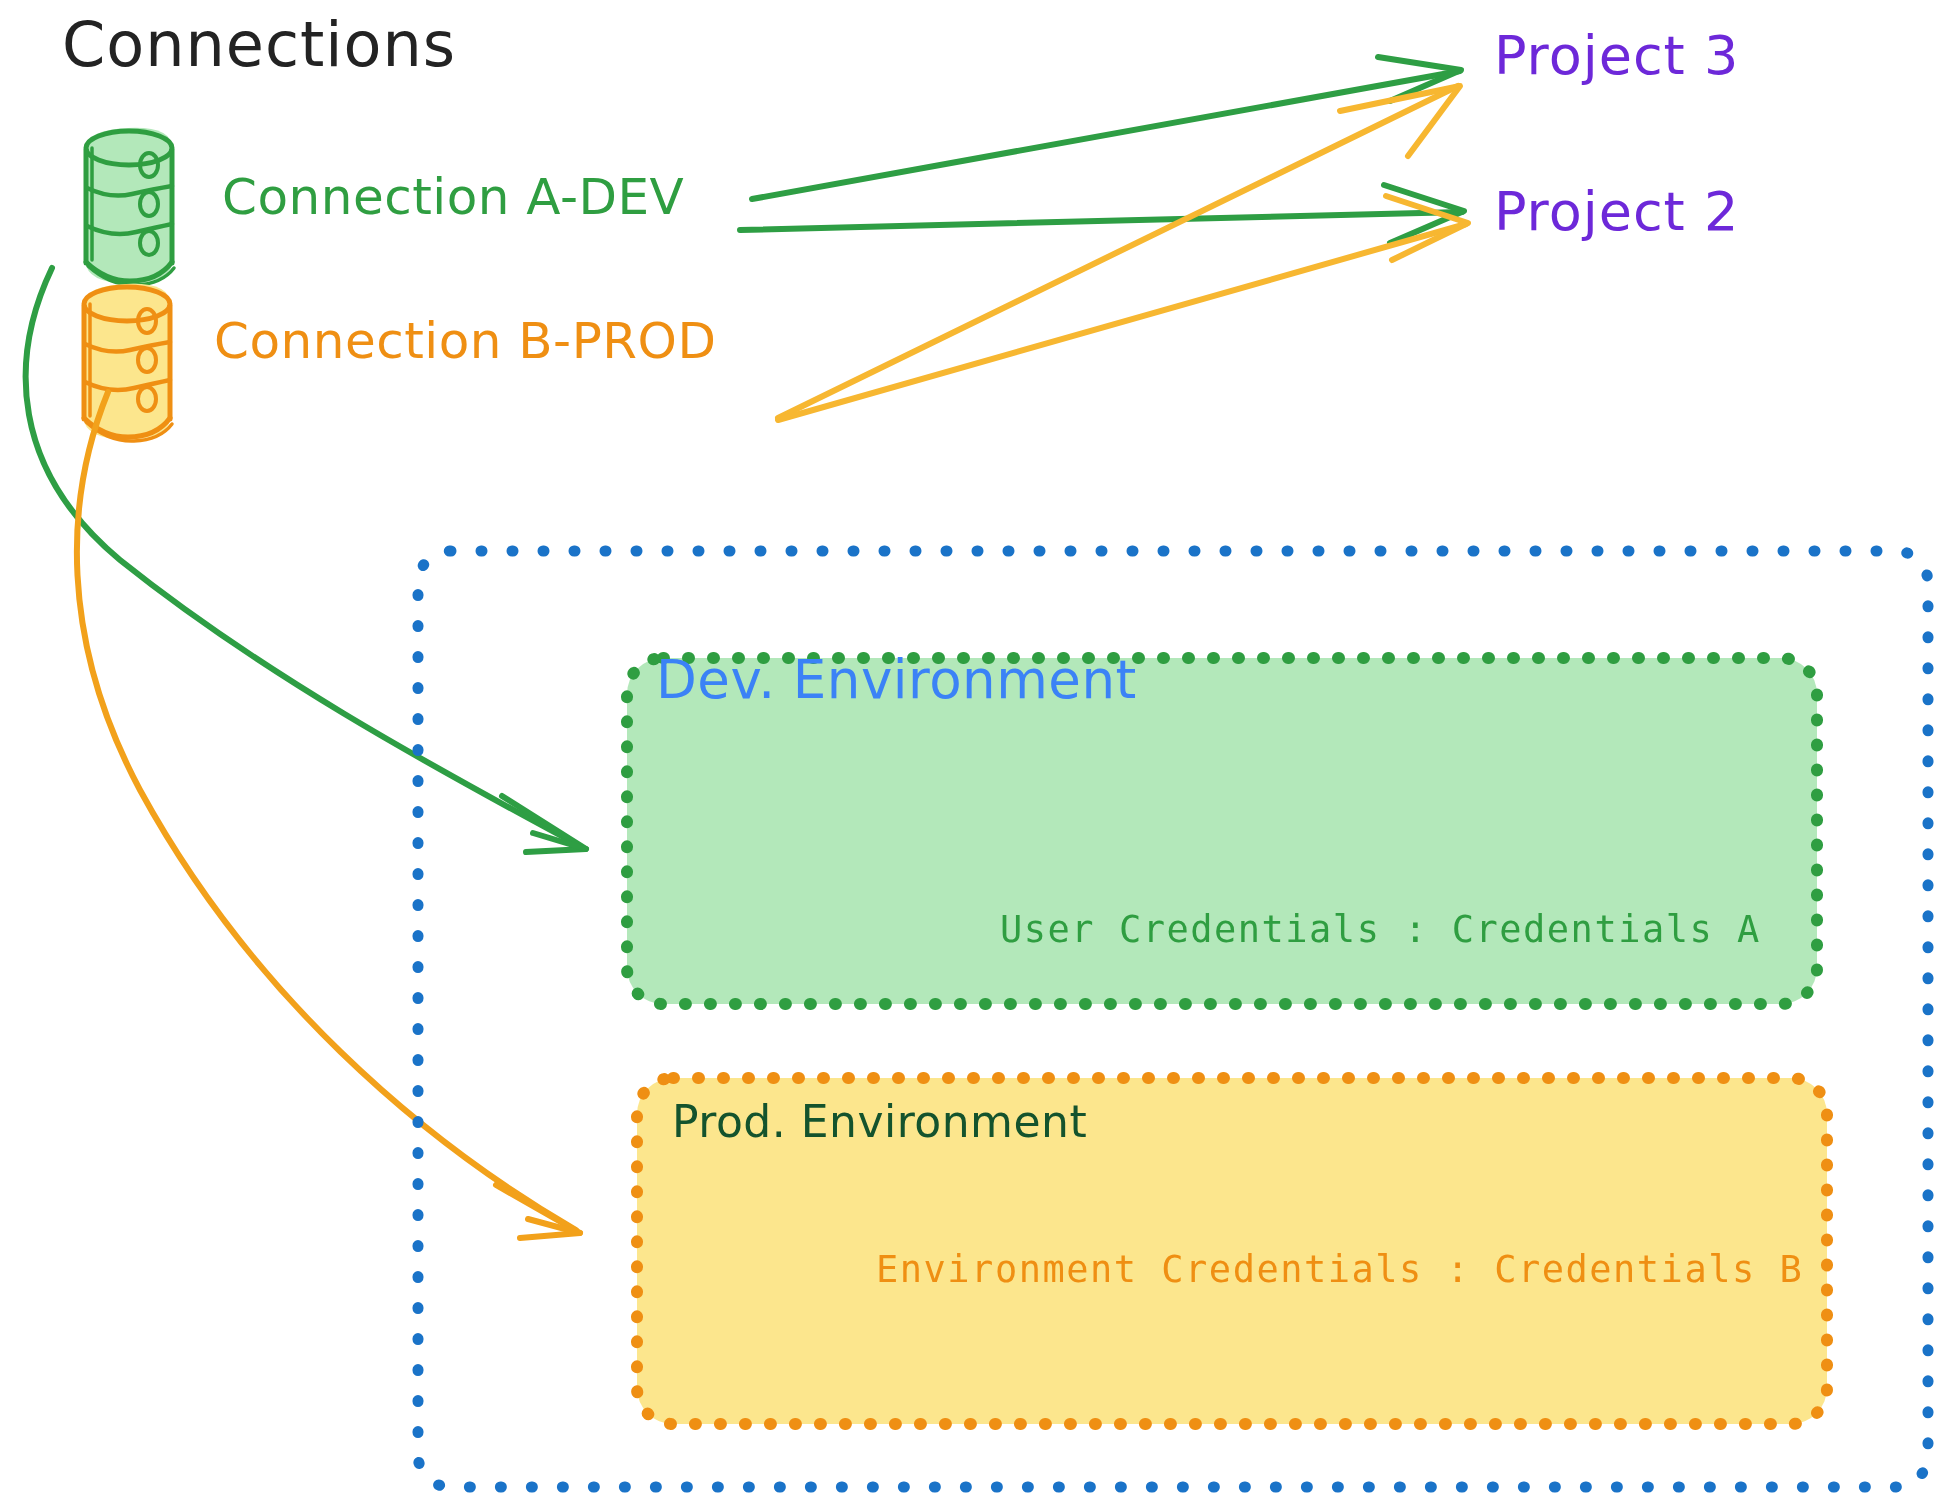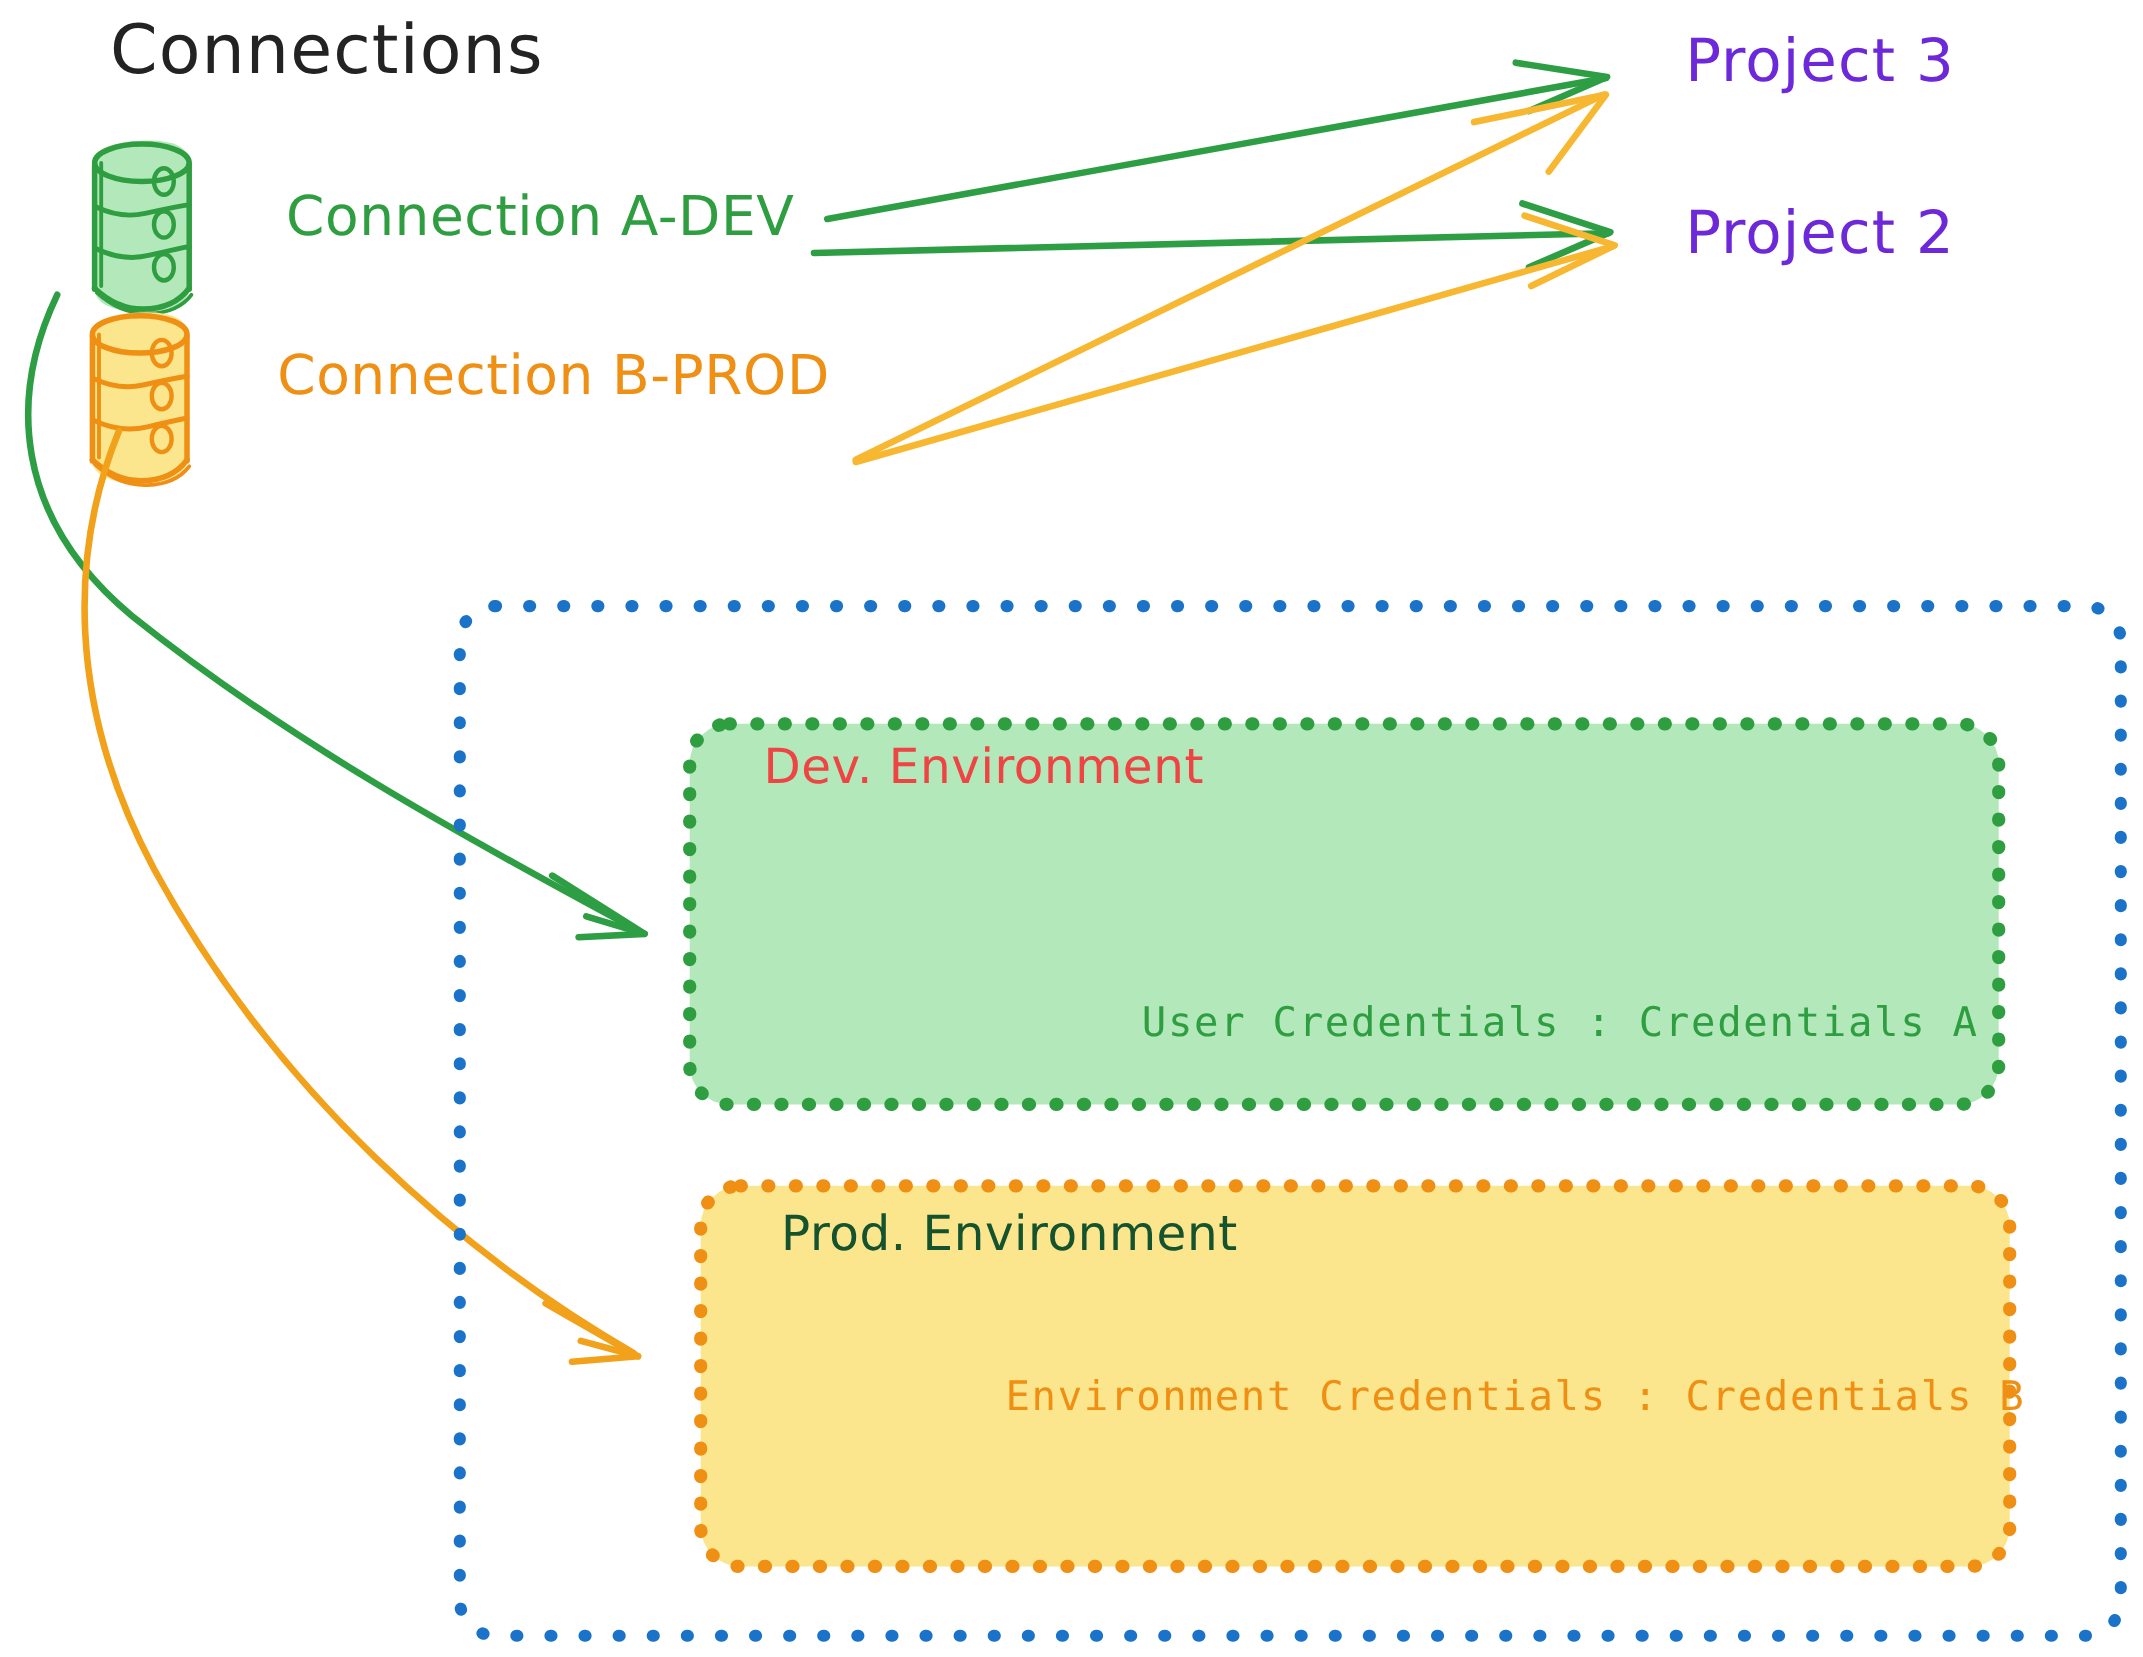--- a/index.html
+++ b/index.html
@@ -22,21 +22,20 @@
     position: absolute;
     left: 0;
     top: 0;
     width: 1948px;
     height: 1506px;
   }
   .lbl {
     position: absolute;
     white-space: nowrap;
     font-family: "DejaVu Sans", sans-serif;
-    margin-left: 38px;
   }
   #title-connections {
     left: 62px;
     top: 8px;
     font-size: 62px;
     color: #232323;
     letter-spacing: 1px;
     font-weight: 500;
   }
   #conn-a-label {
@@ -57,23 +56,23 @@
     font-size: 54px;
     color: #6d28d9;
     letter-spacing: 1px;
   }
   #proj3 { left: 1494px; top: 24px; }
   #proj2 { left: 1494px; top: 180px; }
   #proj1 { left: 1510px; top: 340px; }
 
   #dev-env-title {
     left: 656px;
-    top: 672px;
-    font-size: 44px;
-    color: #ef4444;
+    top: 649px;
+    font-size: 53px;
+    color: #3b82f6;
     letter-spacing: 0.5px;
   }
   #prod-env-title {
     left: 672px;
     top: 1096px;
     font-size: 44px;
     color: #14532d;
     letter-spacing: 0.5px;
   }
   .cred {

